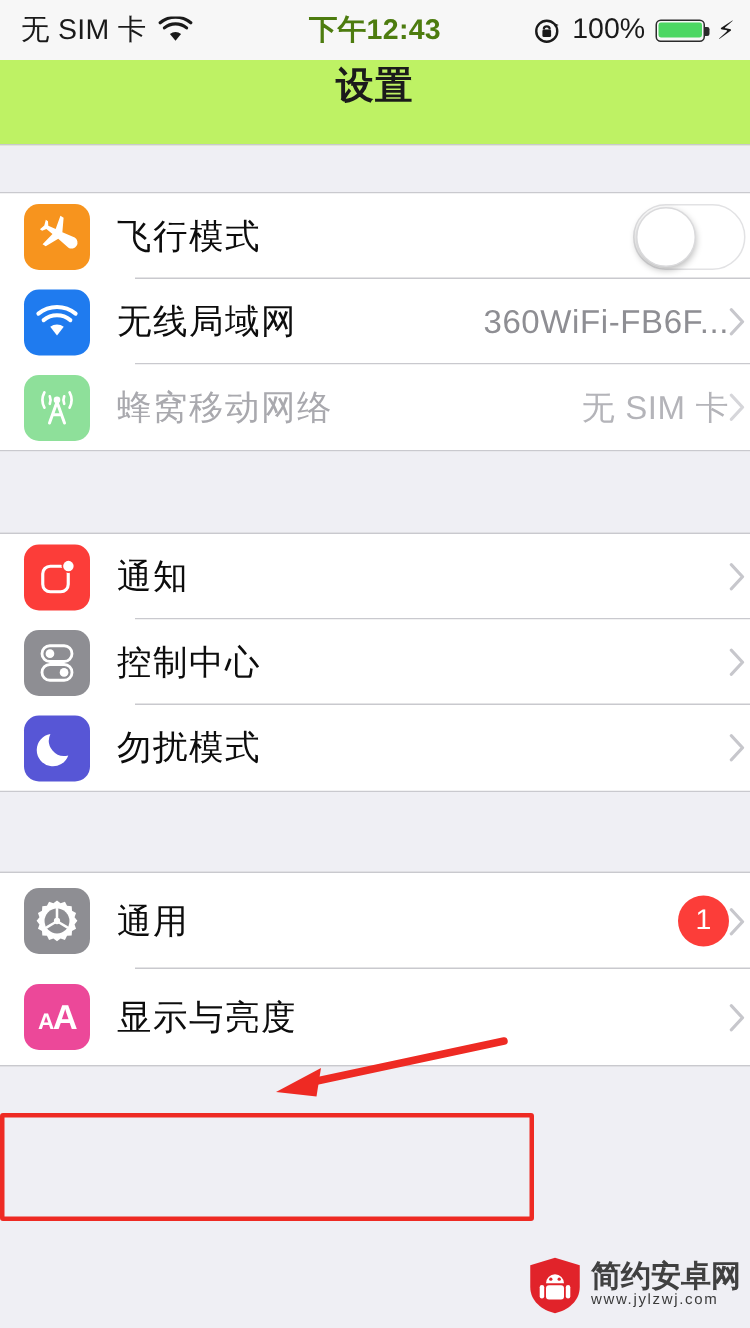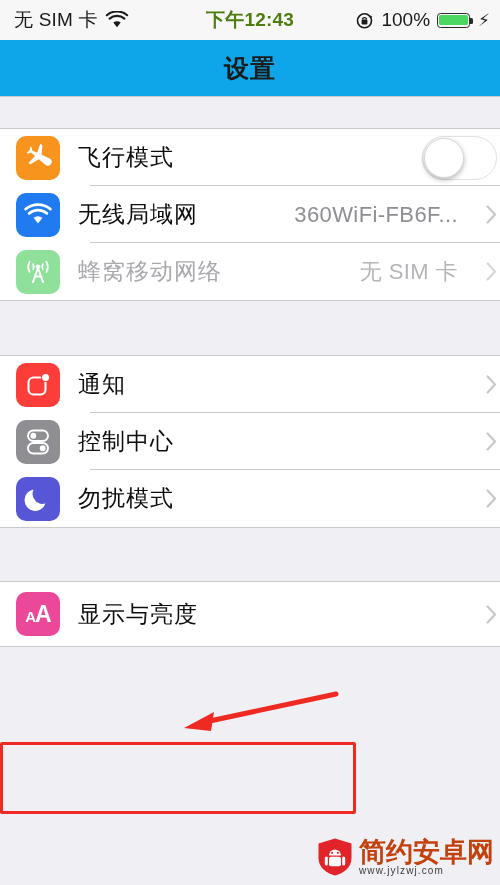--- a/index.html
+++ b/index.html
@@ -31,22 +31,22 @@
   }
   .battery::after{
     content:""; position:absolute; right:-4px; top:4px;
     width:2.6px; height:6px; background:#2b2b2b; border-radius:0 1.5px 1.5px 0;
   }
   .battery .fill{ height:100%; width:100%; background:#4CD763; border-radius:1.6px; }
   .bolt{ font-size:17px; color:#1a1a1a; line-height:1; margin-left:1px; }
 
   
   .navbar{
-    height:57px; background:#0ea5e9;
-    display:flex; align-items:center; justify-content:center;
+    height:57px; background:#bef264;
+    display:flex; justify-content:center;
     border-bottom:1px solid #C9C9CE;
   }
   .navtitle{ font-size:25px; color:#1b1b1b; font-weight:bold; letter-spacing:1px; }
 
   
   .gap{ background:#EFEFF4; }
   .gap.g1{ height:31px; }
   .gap.g2{ height:54px; }
   .gap.g3{ height:53px; }
   .group{ background:#FFFFFF; border-top:1px solid #C9C9CE; border-bottom:1px solid #C9C9CE; }
@@ -58,21 +58,21 @@
   .row .sep{
     position:absolute; left:90px; right:0; bottom:0; height:1px; background:#C9C9CE;
   }
   .row:last-child .sep{ display:none; }
   .icon{
     width:44px; height:44px; border-radius:10px; flex:0 0 44px;
     display:flex; align-items:center; justify-content:center; margin-right:18px;
   }
   .label{ font-size:23px; color:#0d0d0d; letter-spacing:1px; }
   .label.dim{ color:#A9A9AE; }
-  .right{ margin-left:auto; display:flex; align-items:center; gap:28px; }
+  .right{ margin-left:auto; display:flex; align-items:center; gap:0; }
   .value{ font-size:22px; color:#8E8E93; letter-spacing:.4px; }
   .value.dim{ color:#B4B4B9; }
   .chev{ width:11px; height:19px; flex:0 0 11px; }
   .chev svg{ display:block; }
 
   
   .toggle{
     width:75px; height:44px; border-radius:22px; background:#FFFFFF;
     border:1.6px solid #E2E2E4; position:relative; box-shadow:inset 0 0 0 0 #fff;
   }
@@ -111,21 +111,21 @@
   }
   .annot-arrow{ position:absolute; left:170px; top:688px; pointer-events:none; }
 
   
   .watermark{
     position:absolute; right:6px; bottom:8px;
     display:flex; align-items:center; gap:5px;
   }
   .wm-shield{ width:38px; height:40px; flex:0 0 38px; }
   .wm-txt{ display:flex; flex-direction:column; line-height:1.05; }
-  .wm-name{ font-size:27px; font-weight:bold; color:#c2410c; letter-spacing:0px; }
+  .wm-name{ font-size:20px; font-weight:bold; color:#404040; letter-spacing:0px; }
   .wm-url{ font-size:10px; color:#3b3b3b; letter-spacing:1.1px; }
 </style>
 </head>
 <body>
 
 <div id="screen">
 
   <div class="statusbar">
     <div class="sb-left">
       <span class="sb-text">无 SIM 卡</span>
@@ -285,20 +285,40 @@
       </span>
 
     </div>
 
   </div>
 
   <div class="gap g3"></div>
 
   <div class="group">
 
+    <div class="row tall">
+      <span class="icon ic-gear">
+        <svg width="32" height="32" viewBox="0 0 32 32">
+          <path d="M16 2.3 l2.4 1.9 2.9 -1 1.4 2.7 3.1 .2 .2 3.1 2.7 1.4 -1 2.9 1.9 2.4 -1.9 2.4 1 2.9 -2.7 1.4 -.2 3.1 -3.1 .2 -1.4 2.7 -2.9 -1 -2.4 1.9 -2.4 -1.9 -2.9 1 -1.4 -2.7 -3.1 -.2 -.2 -3.1 -2.7 -1.4 1 -2.9 -1.9 -2.4 1.9 -2.4 -1 -2.9 2.7 -1.4 .2 -3.1 3.1 -.2 1.4 -2.7 2.9 1 Z" fill="#fff"></path>
+          <circle cx="16" cy="16" r="8.3" fill="#8E8E93"></circle>
+          <circle cx="16" cy="16" r="2.1" fill="#fff"></circle>
+          <path d="M16 14.3 L16 8.2 M17.4 17 L22.6 20.1 M14.6 17 L9.4 20.1" stroke="#fff" stroke-width="1.7" stroke-linecap="round"></path>
+        </svg>
+      </span>
+      <span class="label">通用</span>
+      <span class="right">
+        <span class="badge">1</span>
+        <span class="chev">
+          <svg width="11" height="19" viewBox="0 0 11 19">
+              <path d="M1.6 1.5 L9 9.5 L1.6 17.5" fill="none" stroke="#C7C7CC" stroke-width="2.2" stroke-linecap="round" stroke-linejoin="round"></path>
+            </svg>
+        </span>
+      </span>
+      <span class="sep"></span>
+    </div>
 
     <div class="row tall">
       <span class="icon ic-aa">
         <span class="aa-text"><span class="s">A</span><span class="b">A</span></span>
       </span>
       <span class="label">显示与亮度</span>
       <span class="right">
         <span class="chev">
           <svg width="11" height="19" viewBox="0 0 11 19">
               <path d="M1.6 1.5 L9 9.5 L1.6 17.5" fill="none" stroke="#C7C7CC" stroke-width="2.2" stroke-linecap="round" stroke-linejoin="round"></path>

